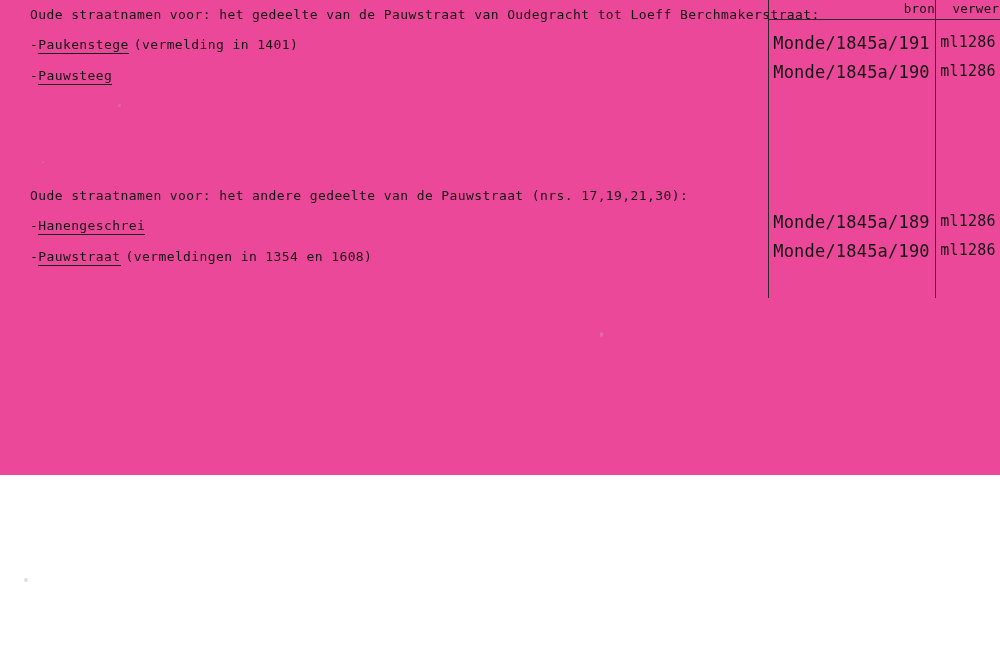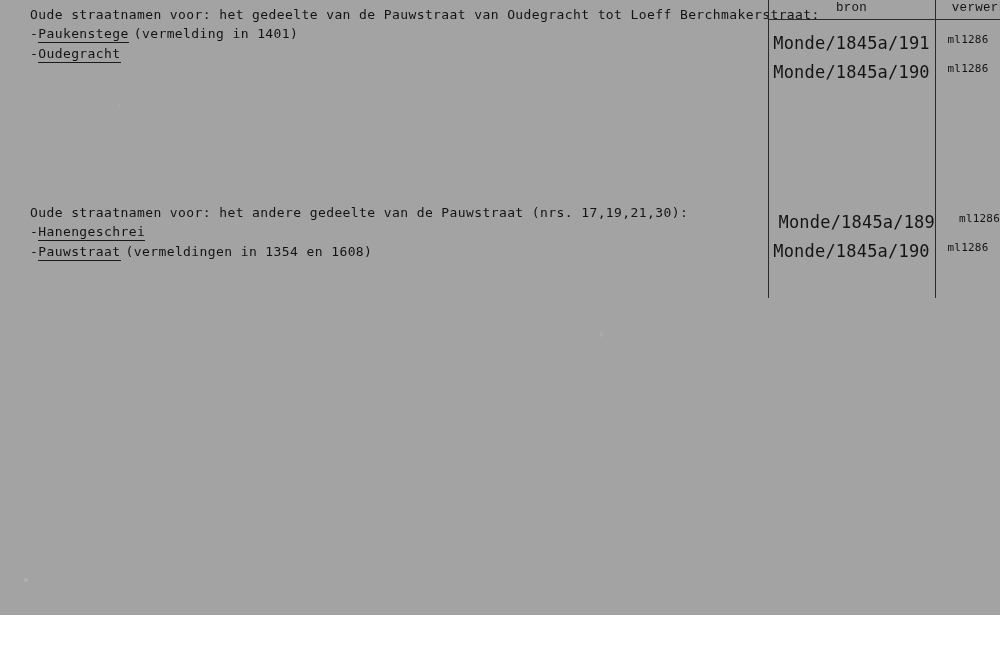--- a/index.html
+++ b/index.html
@@ -11,57 +11,57 @@
     height: 649px;
     background: #ffffff;
     font-family: "DejaVu Sans Mono", "Liberation Mono", monospace;
     color: #1a1a1a;
     overflow: hidden;
     position: relative;
   }
   .page {
     position: relative;
     width: 1000px;
-    height: 615px;
-    background: #a3a3a3;
+    height: 475px;
+    background: #ec4899;
   }
   
   .speckle {
     position: absolute;
     background: #bdbdbd;
     border-radius: 50%;
     opacity: 0.5;
   }
   .left-col {
     position: absolute;
     left: 0;
     top: 0;
     width: 768px;
     height: 649px;
   }
   .entry-block {
     position: absolute;
     left: 30px;
   }
   .block-1 { top: 6px; }
-  .block-2 { top: 204px; }
+  .block-2 { top: 187px; }
   .heading {
     font-size: 13.0px;
     letter-spacing: 0.4px;
     white-space: nowrap;
     color: #141414;
     line-height: 17px;
   }
   .item {
     font-size: 13.0px;
     letter-spacing: 0.4px;
     white-space: nowrap;
     color: #141414;
     line-height: 17px;
-    margin-top: 2px;
+    margin-top: 13px;
   }
   .dash {
     display: inline-block;
   }
   .name {
     display: inline-block;
     border-bottom: 1px solid #1a1a1a;
     padding-bottom: 0px;
   }
   .note {
@@ -90,72 +90,71 @@
     left: 0px;
     width: 232px;
     height: 1px;
     background: #2a2a2a;
   }
   .hline-head { top: 19px; }
   .col-head {
     position: absolute;
     top: 1px;
     font-size: 12.5px;
-    text-align: center;
+    text-align: right;
     color: #141414;
     letter-spacing: 0.3px;
-    font-family: Liberation Mono, monospace;
   }
   .col-head-bron { left: 0px; width: 167px; }
   .col-head-verwerkt { left: 183px; width: 64px; }
 
   .cell-bron {
     position: absolute;
     left: 0px;
     width: 167px;
     text-align: center;
     font-size: 17px;
     letter-spacing: 0.2px;
     color: #141414;
     white-space: nowrap;
   }
   .cell-verwerkt {
     position: absolute;
     left: 168px;
     width: 64px;
     text-align: center;
-    font-size: 11px;
+    font-size: 15px;
     letter-spacing: 0.2px;
     color: #141414;
     white-space: nowrap;
   }
   .row-0 { top: 33px; }
   .row-1 { top: 62px; }
-  .row-2 { top: 212px; text-align: right; }
+  .row-2 { top: 212px; }
   .row-3 { top: 241px; }
 </style>
 </head>
 <body>
 
 <div class="page">
 
   <div class="speckle" style="left:24px; top:578px; width:4px; height:4px;"></div>
   <div class="speckle" style="left:600px; top:332px; width:3px; height:5px; opacity:.35;"></div>
   <div class="speckle" style="left:118px; top:104px; width:3px; height:3px; opacity:.3;"></div>
   <div class="speckle" style="left:42px; top:161px; width:2px; height:2px; opacity:.3;"></div>
 
   <div class="left-col">
 
     <div class="entry-block block-1">
       <div class="heading">Oude straatnamen voor: het gedeelte van de Pauwstraat van Oudegracht tot Loeff Berchmakerstraat:</div>
       <div class="item">
         <span class="dash">-</span><span class="name">Paukenstege</span><span class="note">(vermelding in 1401)</span>
       </div>
       <div class="item">
-        <span class="dash">-</span><span class="name">Oudegracht</span><span class="note"></span>
+        <span class="dash">-</span><span class="name">Pauwsteeg</span><span class="note"></span>
       </div>
     </div>
 
     <div class="entry-block block-2">
       <div class="heading">Oude straatnamen voor: het andere gedeelte van de Pauwstraat (nrs. 17,19,21,30):</div>
       <div class="item">
         <span class="dash">-</span><span class="name">Hanengeschrei</span><span class="note"></span>
       </div>
       <div class="item">
         <span class="dash">-</span><span class="name">Pauwstraat</span><span class="note">(vermeldingen in 1354 en 1608)</span>

